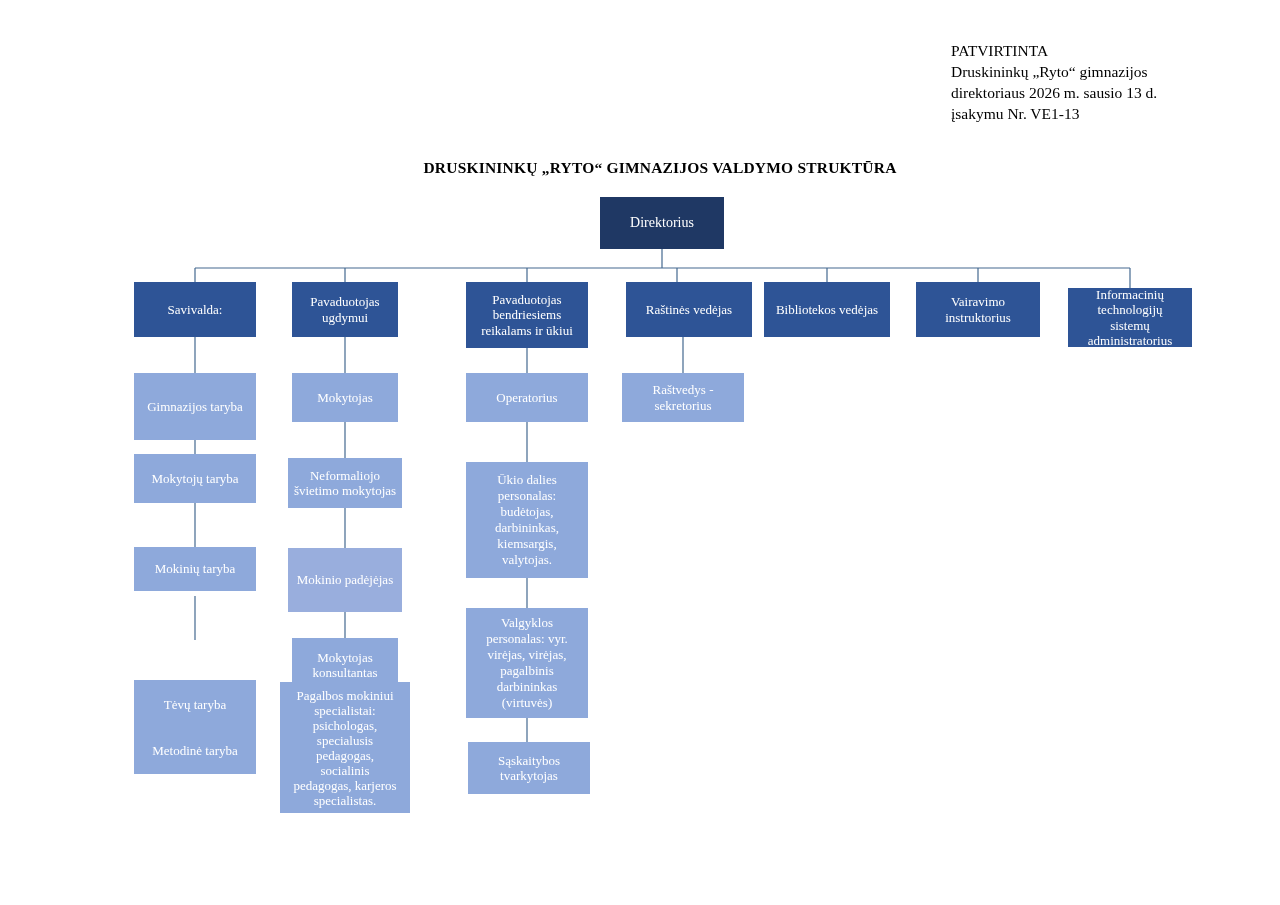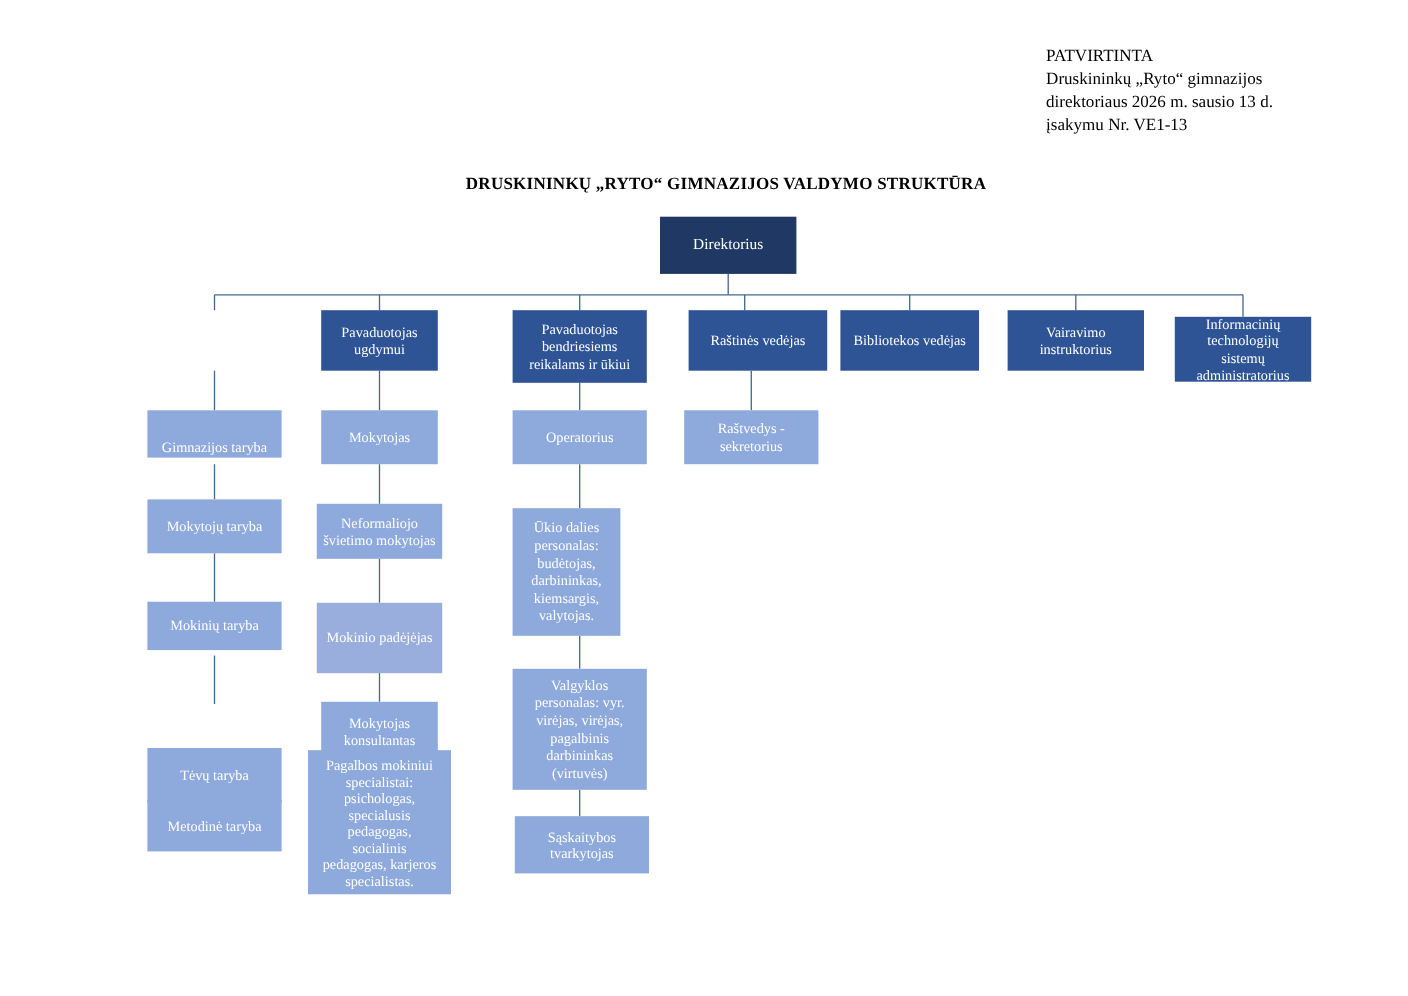--- a/index.html
+++ b/index.html
@@ -52,21 +52,21 @@
   .node {
     position: absolute;
     box-sizing: border-box;
     display: flex;
     align-items: center;
     justify-content: center;
     text-align: center;
     color: #ffffff;
     font-size: 13px;
     line-height: 15.5px;
-    padding: 2px 4px;
+    padding: 14px 4px;
     white-space: pre-line;
   }
   .lvl-dark {
     background: #1f3864;
   }
   .lvl-mid {
     background: #2e5496;
   }
   .lvl-light {
     background: #8ea9db;
@@ -120,20 +120,23 @@
       <path d="M527,718 L527,742"></path>
 
       <path d="M683,337 L683,373"></path>
     </g>
   </svg>
 
   <div class="node lvl-dark" style="left:600px; top:197px; width:124px; height:52px; font-size:14px;">
     <span>Direktorius</span>
   </div>
 
+  <div class="node lvl-mid" style="left:134px; top:282px; width:122px; height:55px;">
+    <span>Savivalda:</span>
+  </div>
 
   <div class="node lvl-mid" style="left:292px; top:282px; width:106px; height:55px;">
     <span>Pavaduotojas
 ugdymui</span>
   </div>
 
   <div class="node lvl-mid" style="left:466px; top:282px; width:122px; height:66px;">
     <span>Pavaduotojas
 bendriesiems
 reikalams ir ūkiui</span>
@@ -152,21 +155,21 @@
 instruktorius</span>
   </div>
 
   <div class="node lvl-mid" style="left:1068px; top:288px; width:124px; height:59px;">
     <span>Informacinių
 technologijų
 sistemų
 administratorius</span>
   </div>
 
-  <div class="node lvl-light" style="left:134px; top:373px; width:122px; height:43px;align-items:flex-end;">
+  <div class="node lvl-light" style="left:134px; top:373px; width:122px; height:67px;">
     <span>Gimnazijos taryba</span>
   </div>
   <div class="node lvl-light" style="left:134px; top:454px; width:122px; height:49px;">
     <span>Mokytojų taryba</span>
   </div>
   <div class="node lvl-light" style="left:134px; top:547px; width:122px; height:44px;">
     <span>Mokinių  taryba</span>
   </div>
   <div class="node lvl-light" style="left:134px; top:640px; width:122px; height:50px;margin-top:40px;">
     <span>Tėvų taryba</span>
@@ -196,21 +199,21 @@
 specialusis
 pedagogas,
 socialinis
 pedagogas, karjeros
 specialistas.</span>
   </div>
 
   <div class="node lvl-light" style="left:466px; top:373px; width:122px; height:49px;">
     <span>Operatorius</span>
   </div>
-  <div class="node lvl-light" style="left:466px; top:462px; width:98px; height:116px; line-height:16px;">
+  <div class="node lvl-light" style="left:466px; top:462px; width:122px; height:116px; line-height:16px;">
     <span>Ūkio dalies
 personalas:
 budėtojas,
 darbininkas,
 kiemsargis,
 valytojas.</span>
   </div>
   <div class="node lvl-light" style="left:466px; top:608px; width:122px; height:110px; line-height:16px;text-align:center;">
     <span>Valgyklos
 personalas: vyr.

